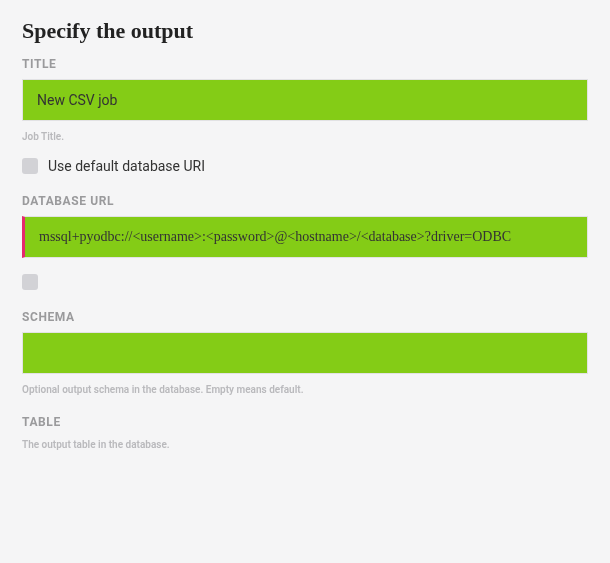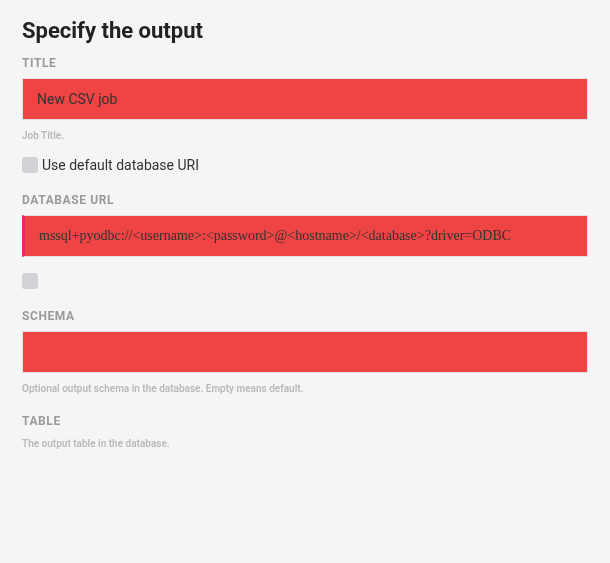--- a/index.html
+++ b/index.html
@@ -11,57 +11,58 @@
       overflow: hidden;
     }
     .form {
       padding: 18px 22px;
     }
     .page-title {
       font-size: 22px;
       font-weight: 700;
       color: #222;
       margin-bottom: 13px;
+      font-family: Liberation Serif, serif;
     }
     .field-label {
       font-size: 12px;
       font-weight: 700;
       color: #9a9a9c;
       letter-spacing: 0.6px;
       text-transform: uppercase;
       margin-bottom: 8px;
       margin-top: 20px;
     }
     .field-label.first {
       margin-top: 8px;
     }
     .input {
       width: 100%;
       border: 1px solid #e2e2e4;
-      background: #ef4444;
+      background: #84cc16;
       padding: 12px 14px;
       font-size: 14px;
       color: #333;
       font-family: inherit;
       outline: none;
     }
     .input.accent {
       border-left: 3px solid #e6286e;
       font-family: Liberation Serif, serif;
     }
     .help-text {
       font-size: 10px;
       font-weight: 600;
       color: #b9b9bc;
       margin-top: 10px;
     }
     .checkbox-row {
       display: flex;
       align-items: center;
-      gap: 4px;
+      gap: 10px;
       margin-top: 16px;
     }
     .checkbox {
       width: 16px;
       height: 16px;
       border-radius: 3px;
       background: #d2d2d6;
       flex: none;
       cursor: pointer;
     }

